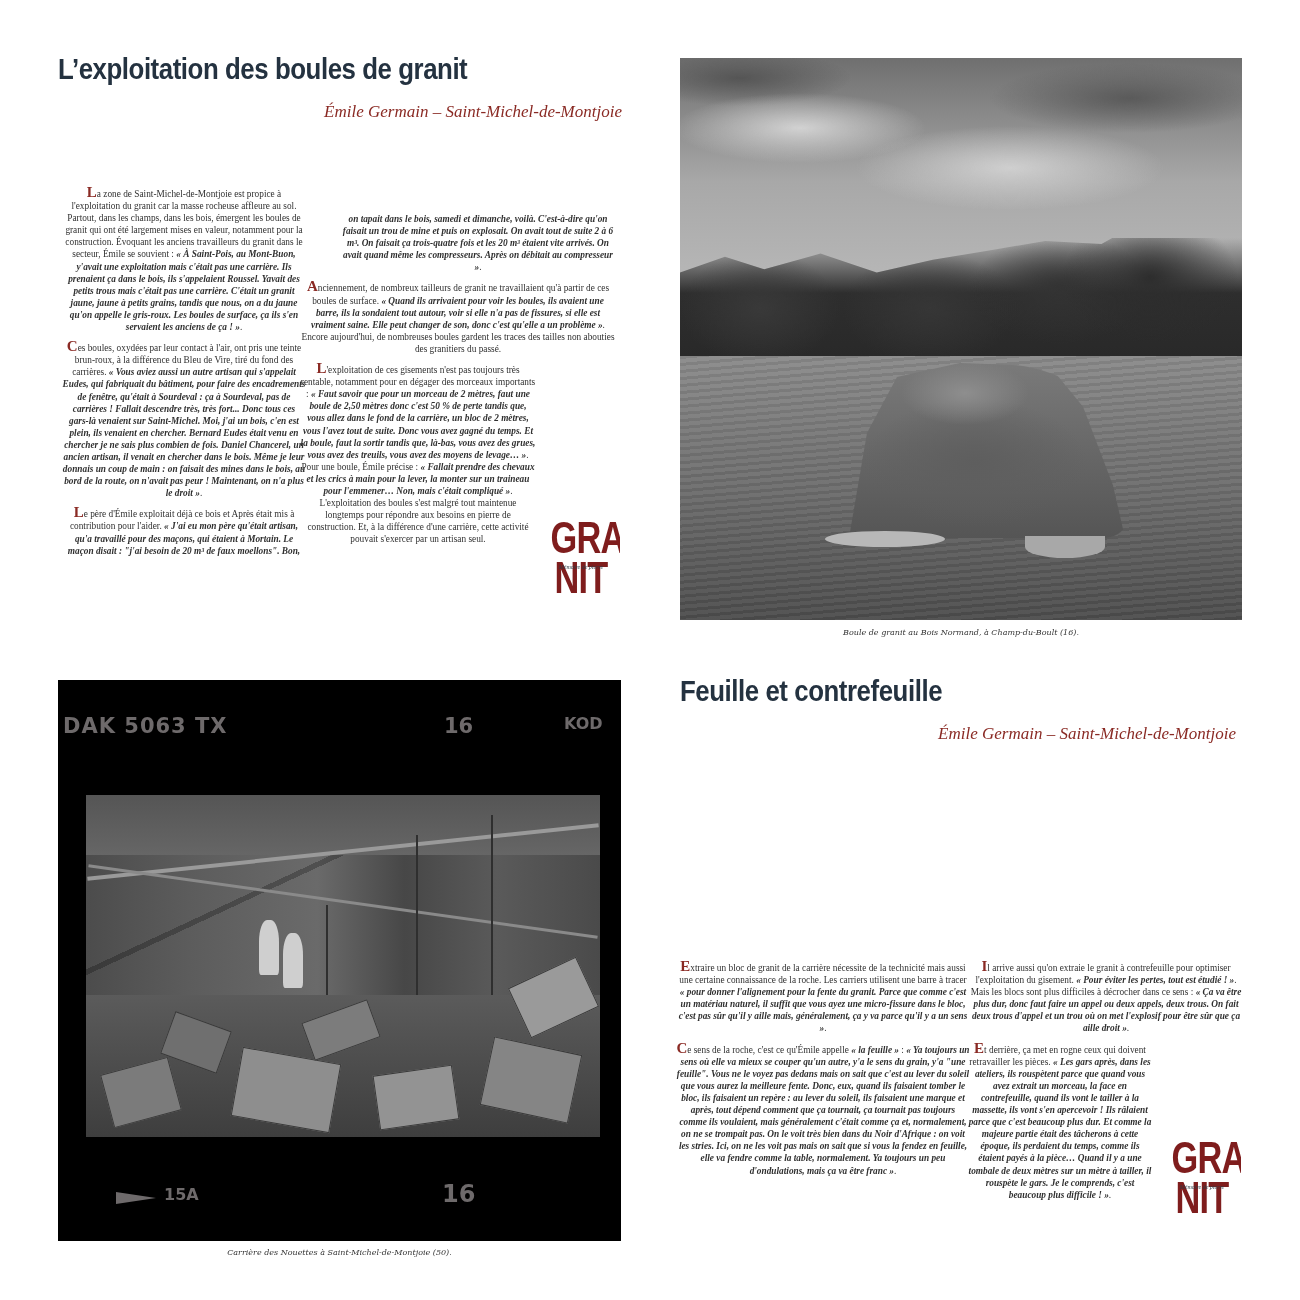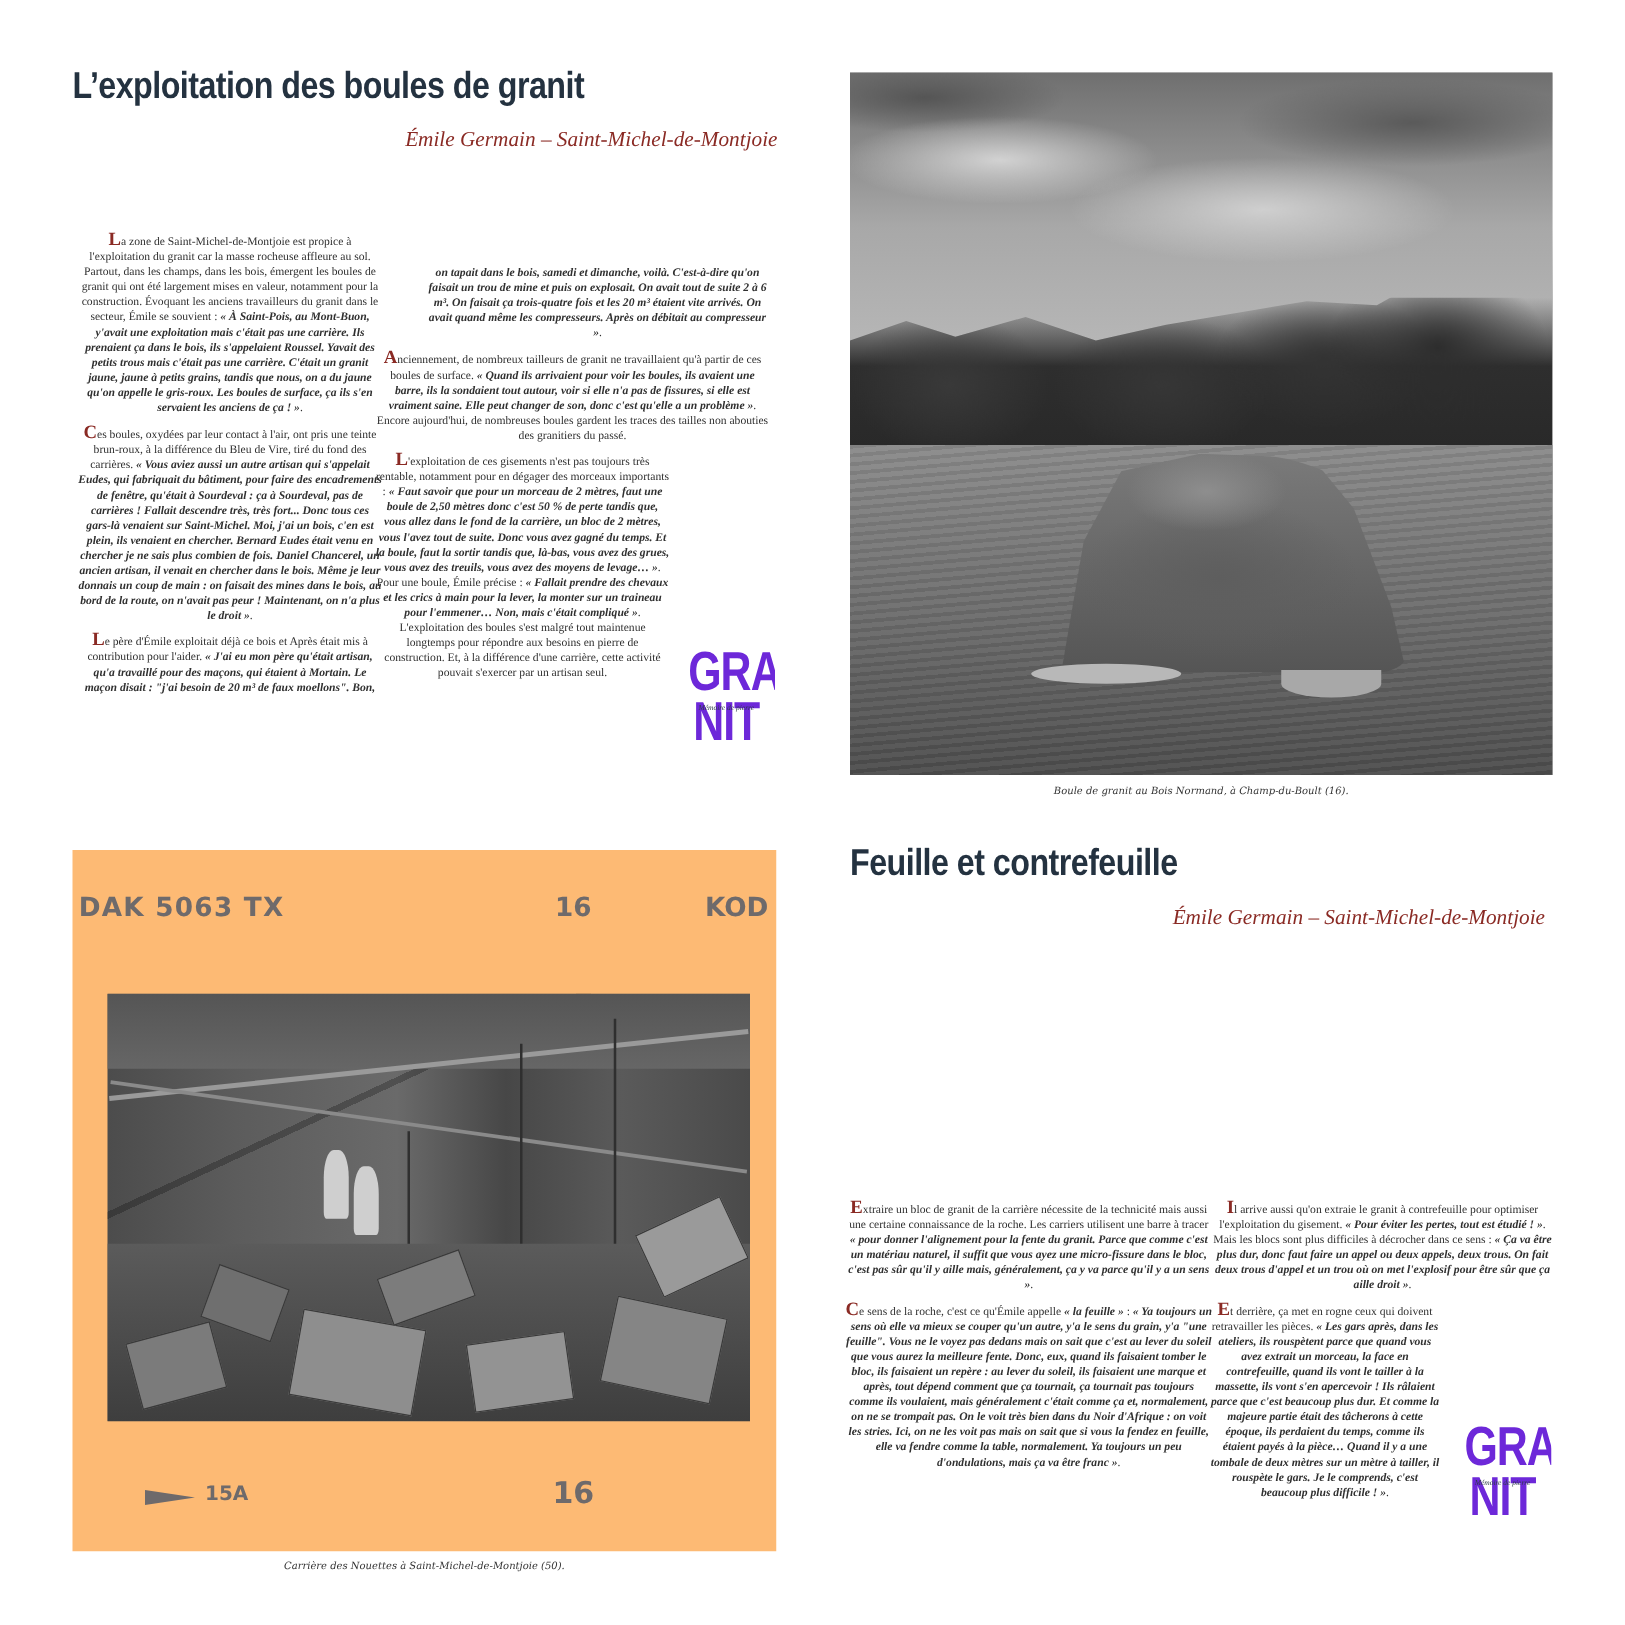--- a/index.html
+++ b/index.html
@@ -97,21 +97,21 @@
     background: #b8b8b8; border-radius: 50%;
   }
   .photo-boulder .slab2 {
     position: absolute; left: 345px; top: 478px; width: 80px; height: 22px;
     background: #a8a8a8; border-radius: 0 0 50% 50%;
   }
 
   
   .film {
     left: 58px; top: 680px; width: 563px; height: 561px;
-    background: #fdba74;
+    background: #000000;
     overflow: hidden;
   }
   .film-text {
     position: absolute;
     font-family: "DejaVu Sans", sans-serif;
     font-weight: bold;
     color: #6e6a6b;
     white-space: nowrap;
   }
   .quarry {
@@ -136,21 +136,21 @@
 
   .granit-logo {
     position: absolute;
     background: #ffffff;
     overflow: hidden;
   }
   .granit-logo .letters {
     position: absolute; left: 0; top: 0; width: 100%; height: 100%;
     font-family: "Liberation Sans", sans-serif;
     font-weight: bold;
-    color: #6d28d9;
+    color: #7f1d1d;
     text-align: center;
     line-height: 0.9;
   }
   .granit-logo .row {
     display: block;
     letter-spacing: -1px;
     transform: scaleX(0.78);
   }
   .granit-logo .sub {
     position: absolute; left: 0; width: 100%;
@@ -205,21 +205,21 @@
   <div class="field"></div>
   <div class="rock"></div>
   <div class="slab"></div>
   <div class="slab2"></div>
 </div>
 <div class="abs caption" style="left:680px; top:628px; width:562px;">Boule de granit au Bois Normand, à Champ-du-Boult (16).</div>
 
 <div class="abs film">
   <div class="film-text" style="left:5px; top:34px; font-size:21px; letter-spacing:1px;">DAK 5063 TX</div>
   <div class="film-text" style="left:386px; top:34px; font-size:21px;">16</div>
-  <div class="film-text" style="left:506px; top:34px; font-size:21px;">KOD</div>
+  <div class="film-text" style="left:506px; top:34px; font-size:16px;">KOD</div>
 
   <div class="quarry">
     <div class="band" style="top:0; height:60px; background:linear-gradient(180deg,#555,#666);"></div>
     <div class="band" style="top:55px; height:4px; background:#9a9a9a; transform:rotate(-6deg);"></div>
     <div class="band" style="top:105px; height:3px; background:#8a8a8a; transform:rotate(8deg);"></div>
     <div class="wall-line" style="left:330px; top:40px; height:190px;"></div>
     <div class="wall-line" style="left:405px; top:20px; height:210px;"></div>
     <div class="wall-line" style="left:240px; top:110px; height:100px;"></div>
     <div class="band" style="top:200px; height:142px; background:linear-gradient(180deg,#5b5b5b,#3e3e3e);"></div>
     <div class="block" style="left:20px; top:270px; width:70px; height:55px; transform:rotate(-15deg); background:#7b7b7b;"></div>

